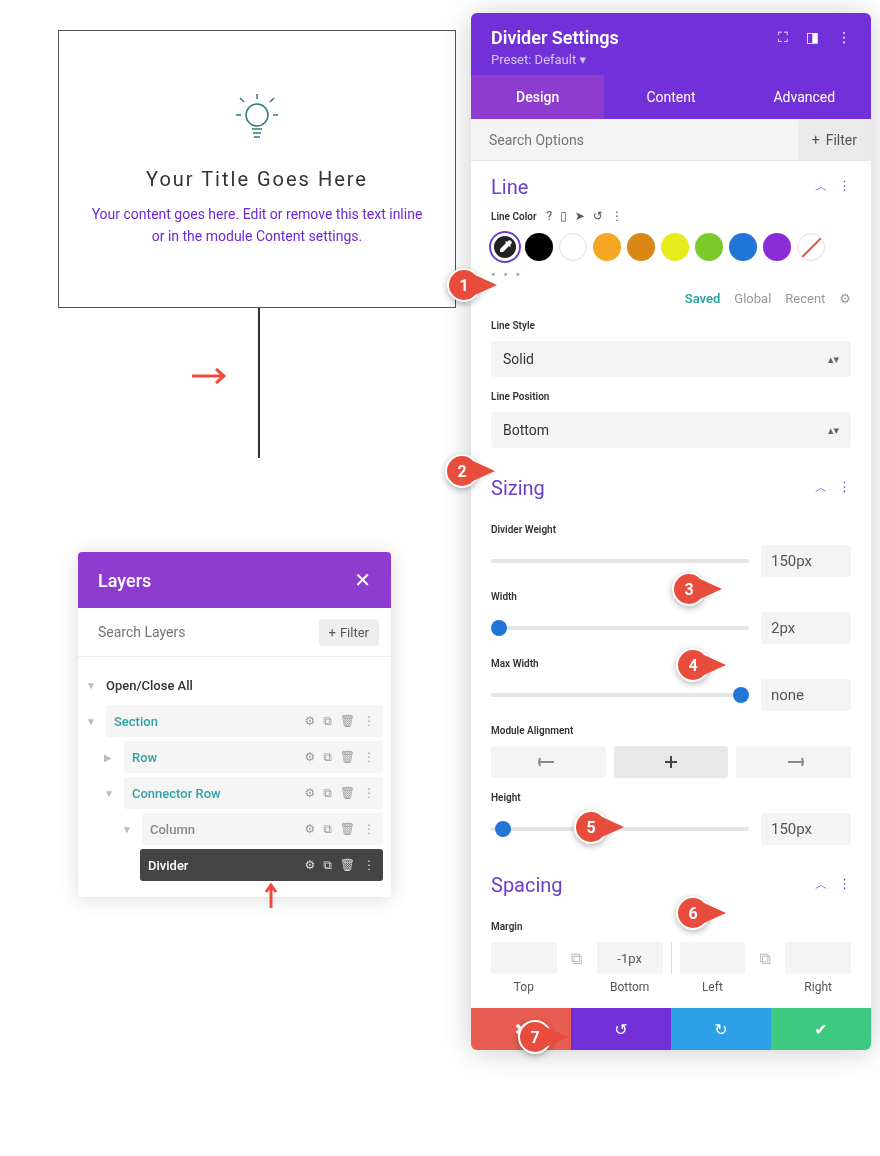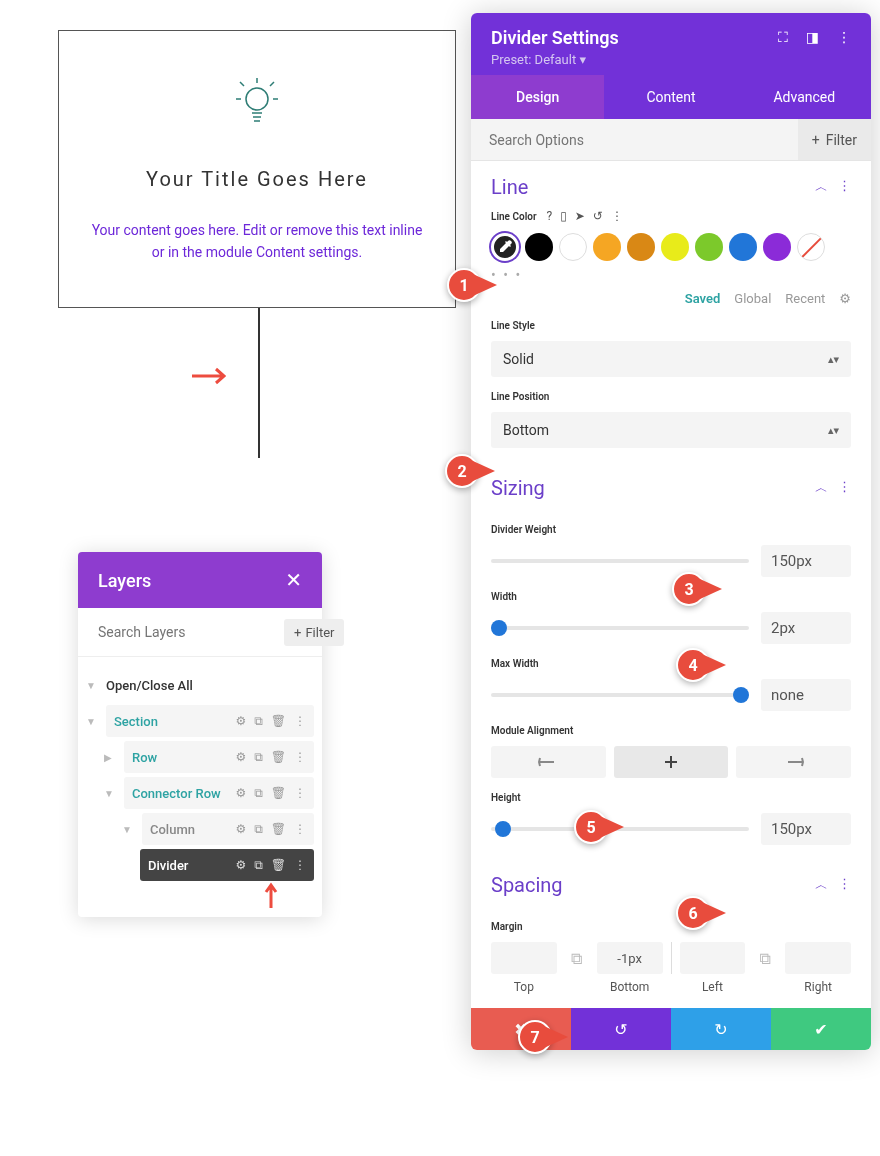--- a/index.html
+++ b/index.html
@@ -1,27 +1,27 @@
 <!DOCTYPE html>
 <html><head>
 <meta charset="utf-8">
 <style>
 * { box-sizing: border-box; margin: 0; padding: 0; font-family: -apple-system, BlinkMacSystemFont, "Segoe UI", Roboto, sans-serif; }
 body { background: #fff; width: 880px; height: 1156px; position: relative; }
 
 
-.preview-module { position: absolute; left: 58px; top: 30px; width: 398px; height: 278px; border: 1px solid #555; display: flex; flex-direction: column; align-items: center; justify-content: center; padding: 30px; gap: 16px; }
+.preview-module { position: absolute; left: 58px; top: 30px; width: 398px; height: 278px; border: 1px solid #555; display: flex; flex-direction: column; align-items: center; justify-content: center; padding: 30px; }
 .preview-module .bulb-icon { color: #2e7d75; margin-bottom: 20px; }
 .preview-title { font-size: 20px; letter-spacing: 2px; color: #333; margin-bottom: 12px; }
 .preview-body { font-size: 14px; color: #6d28d9; text-align: center; line-height: 1.6; }
 .vert-line { position: absolute; left: 258px; top: 308px; width: 2px; height: 150px; background: #333; }
 .red-arrow { position: absolute; left: 190px; top: 366px; color: #ed4c3f; }
 
 
-.layers-panel { position: absolute; left: 78px; top: 552px; width: 244px; background: #fff; border-radius: 4px; box-shadow: 0 2px 20px rgba(0,0,0,0.15); padding-bottom: 24px; }
+.layers-panel { position: absolute; left: 78px; top: 552px; width: 313px; background: #fff; border-radius: 4px; box-shadow: 0 2px 20px rgba(0,0,0,0.15); padding-bottom: 4px; }
 .layers-header { background: #8e3ccf; color: #fff; height: 56px; display: flex; align-items: center; justify-content: space-between; padding: 0 20px; border-radius: 4px 4px 0 0; }
 .layers-header .title { font-size: 18px; font-weight: 500; }
 .layers-header .close { font-size: 20px; cursor: pointer; }
 .layers-search { display: flex; align-items: center; padding: 10px 12px; border-bottom: 1px solid #eee; }
 .layers-search input { flex: 1; border: none; outline: none; font-size: 14px; color: #999; padding: 6px 8px; }
 .layers-filter { background: #eee; border-radius: 3px; padding: 6px 10px; font-size: 13px; color: #555; display: flex; align-items: center; gap: 4px; cursor: pointer; }
 .layers-tree { padding: 10px 8px; }
 .tree-row { display: flex; align-items: center; height: 36px; font-size: 13px; }
 .tree-toggle { width: 16px; color: #bbb; font-size: 10px; margin-right: 4px; }
 .tree-item { flex: 1; display: flex; align-items: center; justify-content: space-between; padding: 0 8px; border-radius: 3px; height: 32px; }

